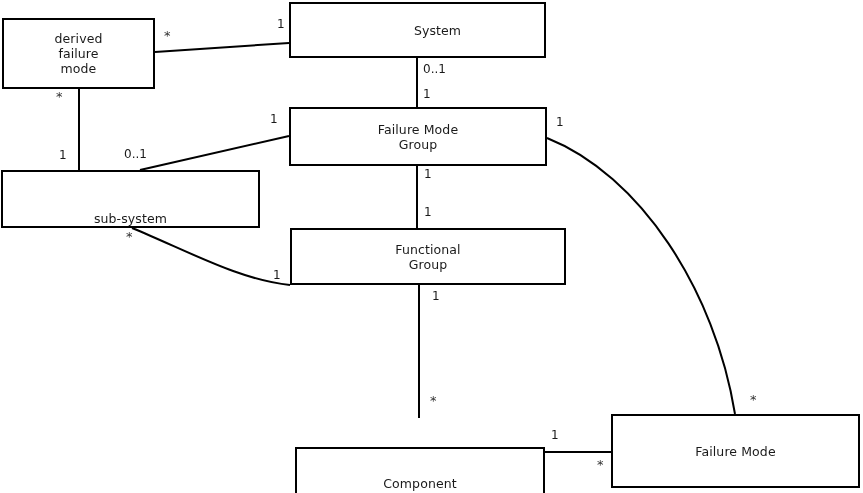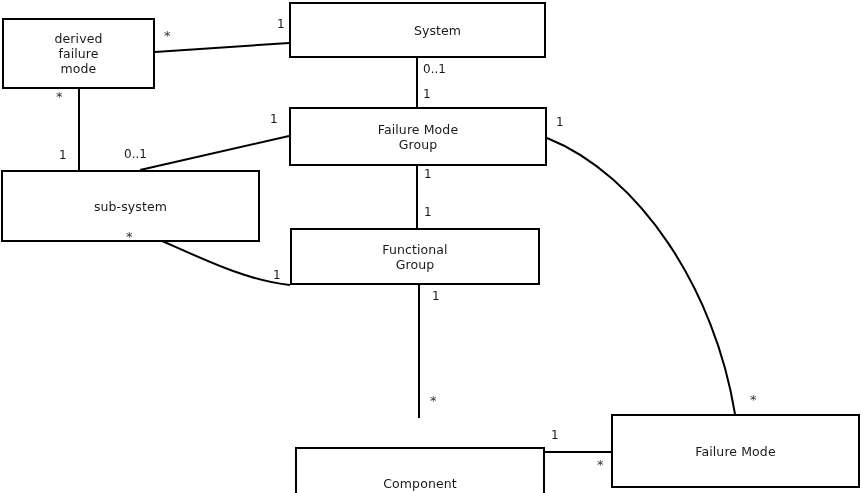--- a/index.html
+++ b/index.html
@@ -85,25 +85,25 @@
 
   <div class="uml-box" style="left:289px; top:2px; width:257px; height:56px;padding-left:40px;">
     <span class="uml-box-label">System</span>
   </div>
 
   <div class="uml-box" style="left:289px; top:107px; width:258px; height:59px;">
     <span class="uml-box-label">Failure Mode
 Group</span>
   </div>
 
-  <div class="uml-box" style="left:1px; top:170px; width:259px; height:72px;">
+  <div class="uml-box" style="left:1px; top:170px; width:259px; height:58px;align-items:flex-end;">
     <span class="uml-box-label">sub-system</span>
   </div>
 
-  <div class="uml-box" style="left:290px; top:228px; width:250px; height:57px;justify-content:center;">
+  <div class="uml-box" style="left:290px; top:228px; width:276px; height:57px;justify-content:center;">
     <span class="uml-box-label">Functional
 Group</span>
   </div>
 
   <div class="uml-box" style="left:295px; top:418px; width:250px; height:72px;margin-top:29px;">
     <span class="uml-box-label">Component</span>
   </div>
 
   <div class="uml-box" style="left:611px; top:414px; width:249px; height:74px;">
     <span class="uml-box-label">Failure Mode</span>

